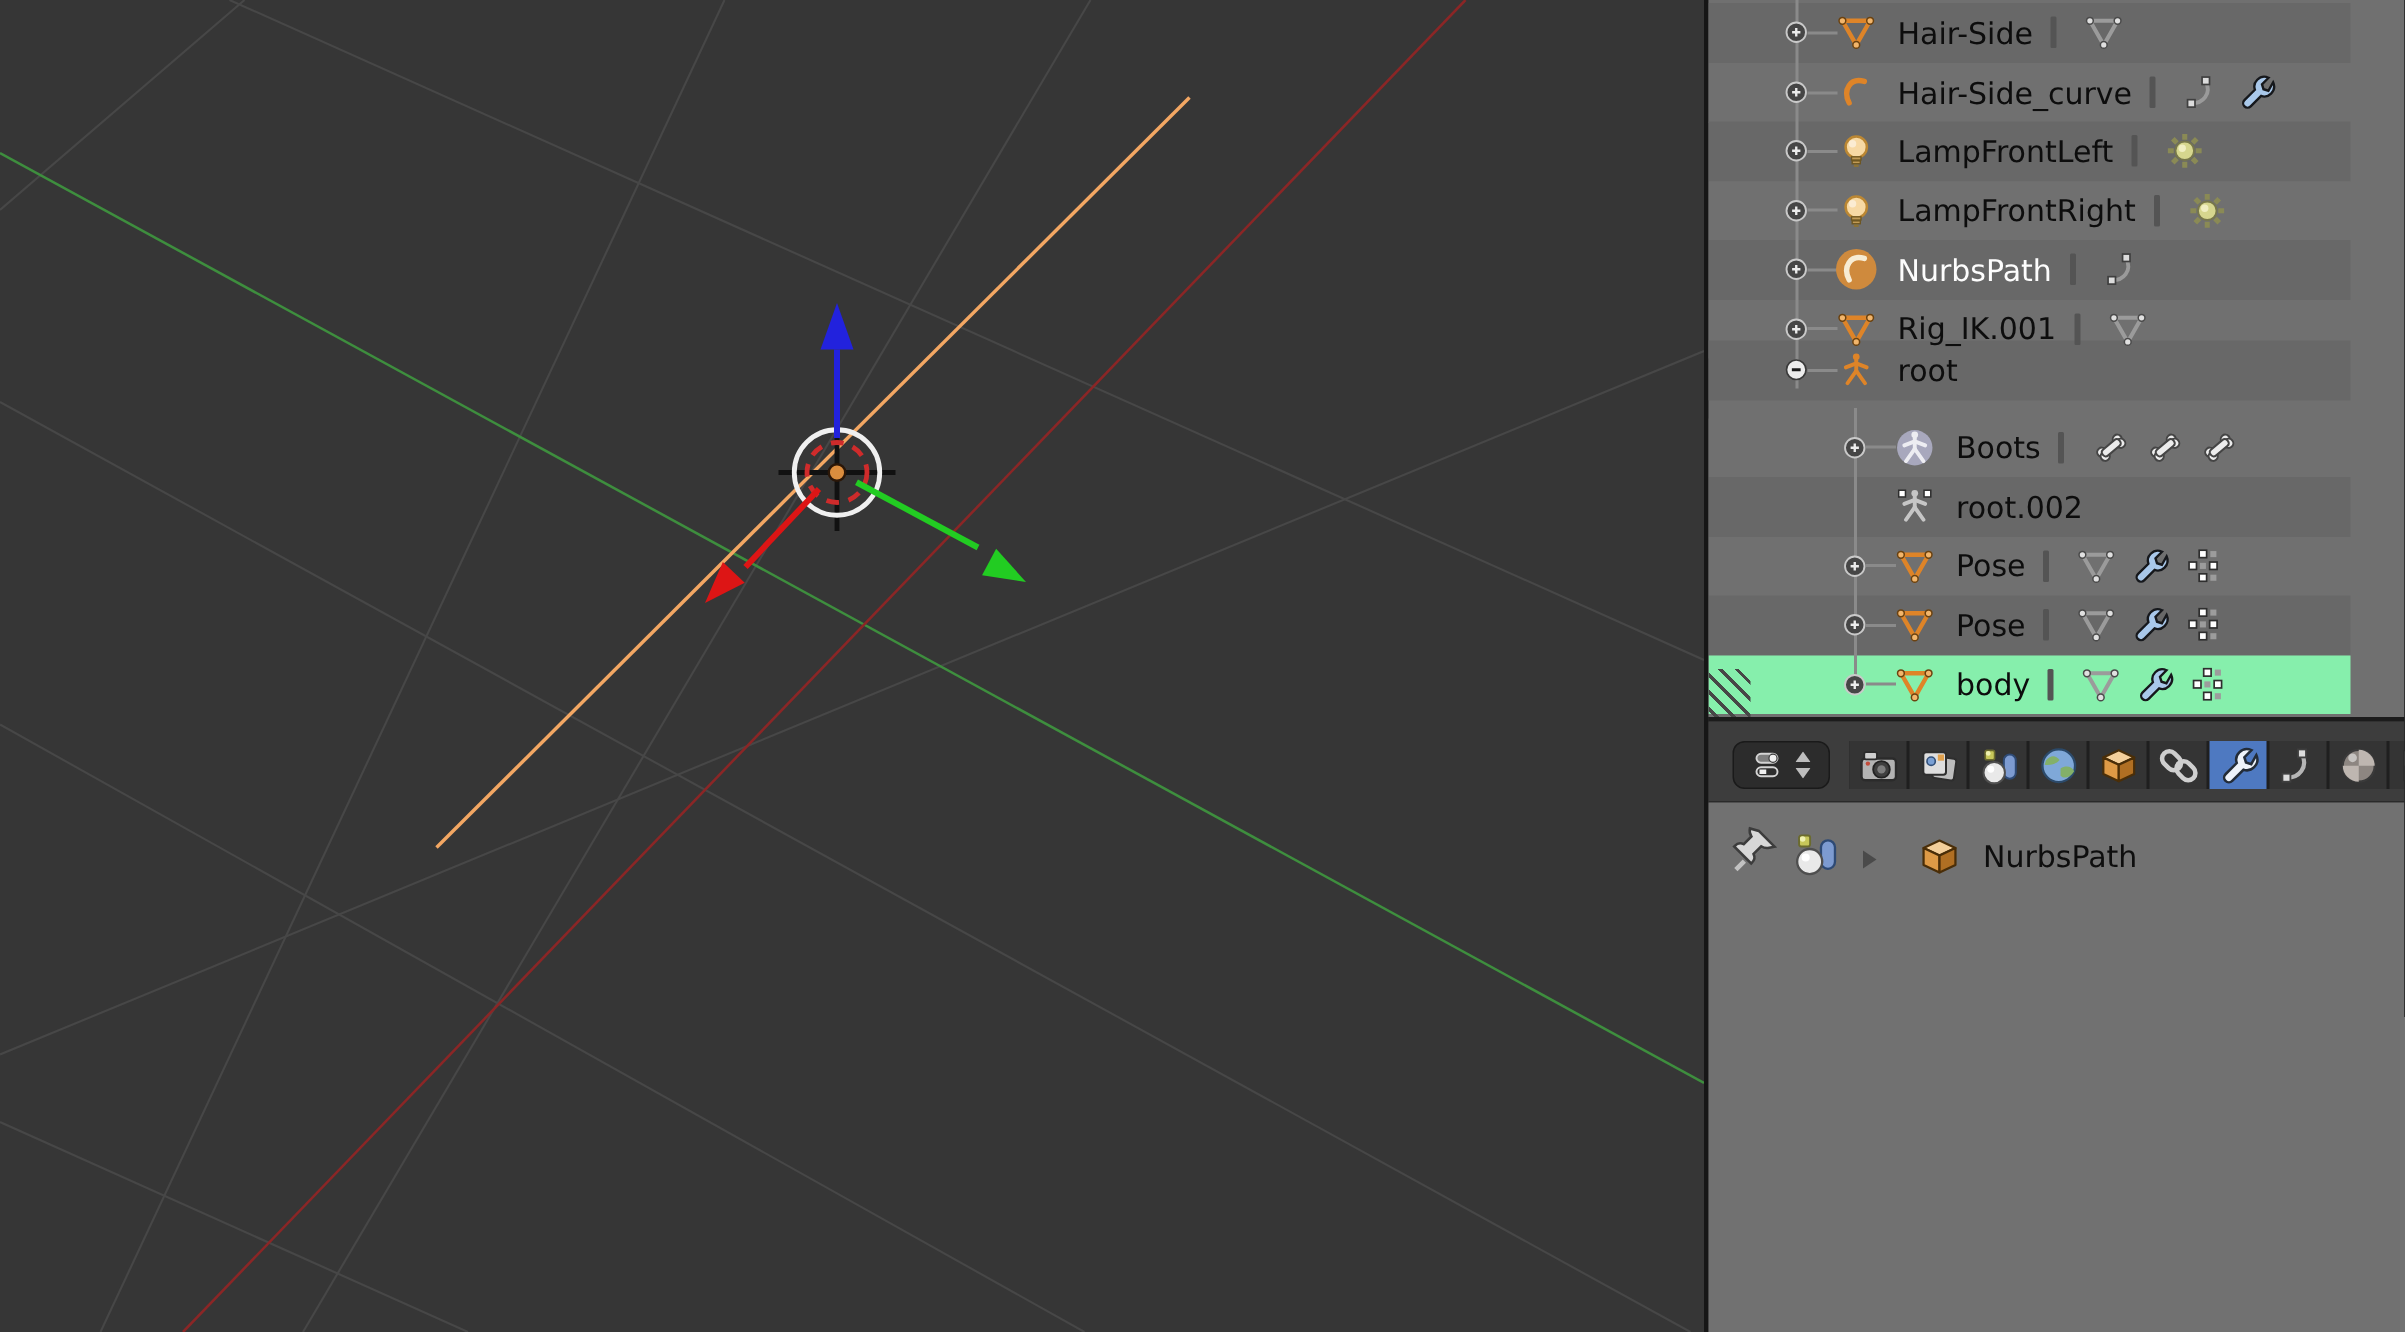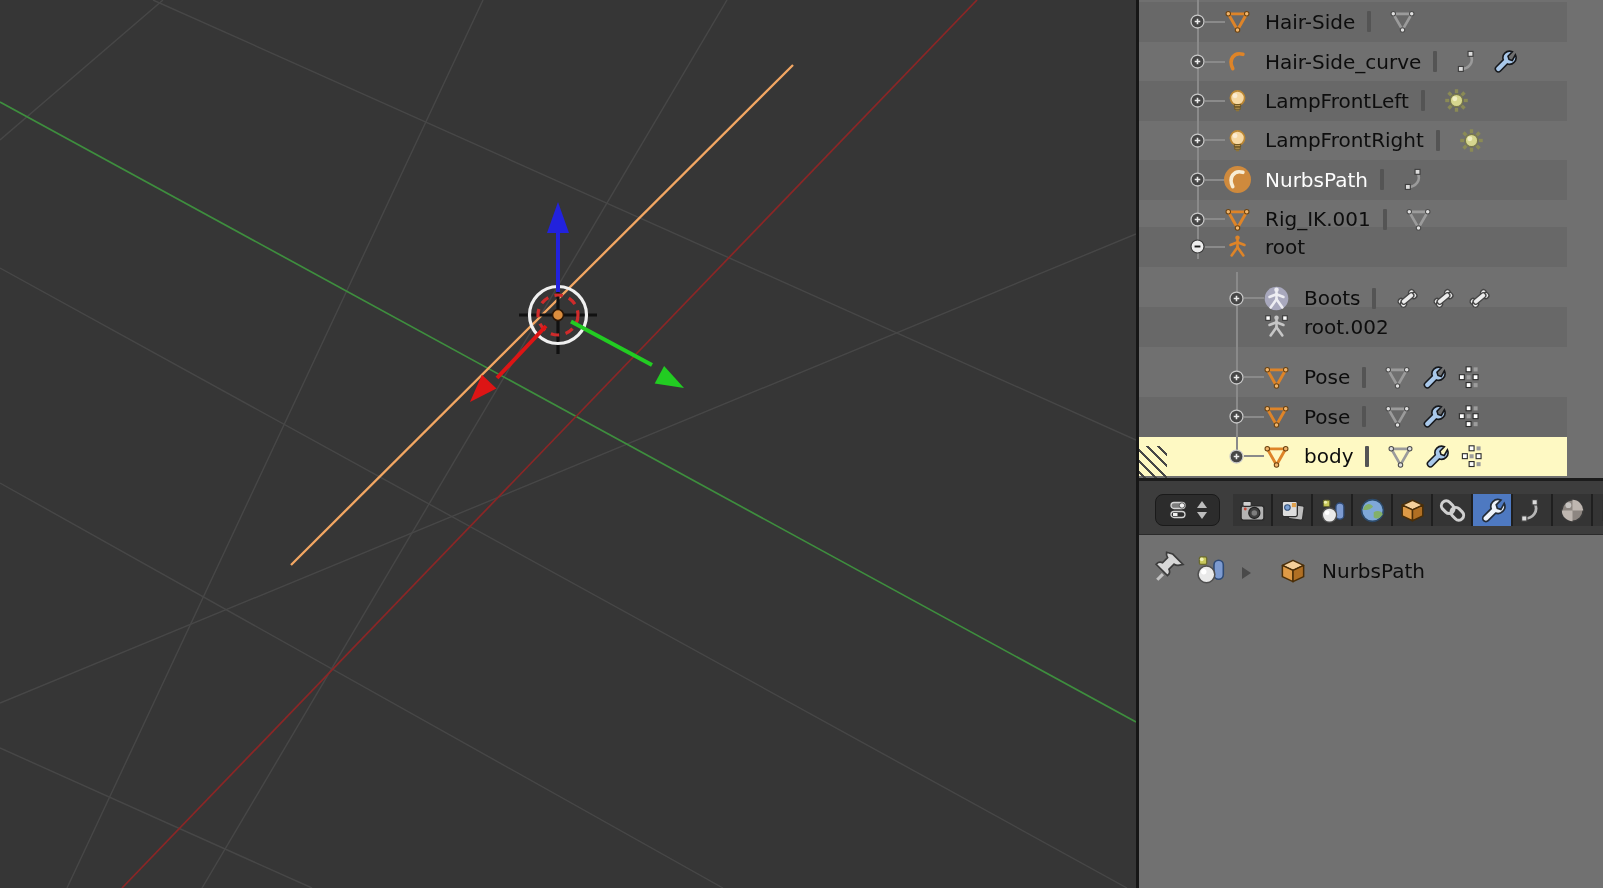--- a/index.html
+++ b/index.html
@@ -8,21 +8,21 @@
   
   #viewport{position:absolute;left:0;top:0;width:1136px;height:888px;background:#363636;}
   #divider{position:absolute;left:1136px;top:0;width:3px;height:888px;background:#161616;}
   
   #rightcol{position:absolute;left:1139px;top:0;width:464px;height:888px;}
   #outliner{position:absolute;left:0;top:0;width:464px;height:478px;background:#707070;overflow:hidden;}
   #outliner-border{position:absolute;left:0;top:478px;width:464px;height:3px;background:#1c1c1c;}
   .orow{position:absolute;left:0;width:428px;height:39.5px;display:flex;align-items:center;}
   .orow.even{background:#686868;}
   .orow.odd{background:#707070;}
-  .orow.hl{background:#fef9c3;}
+  .orow.hl{background:#86efac;}
   .orow > *{position:relative;z-index:2;}
   .oi{width:27px;height:27px;flex:none;display:inline-flex;align-items:center;justify-content:center;}
   .oi svg{width:100%;height:100%;display:block;}
   .expander{width:19px;height:19px;flex:none;display:inline-flex;}
   .expander svg{width:100%;height:100%;}
   .act-bg{background:#cf8a3d;border-radius:50%;}
   .olabel{font-size:20px;color:#0d0d0d;margin-left:14px;white-space:nowrap;}
   .olabel.active{color:#fdfdfd;}
   .osep{width:4px;height:21px;background:#545454;margin-left:12px;border-radius:1px;flex:none;}
   .stub{position:absolute;top:18.6px;height:2px;width:20px;background:#8a8a8a;z-index:1 !important;}
@@ -354,21 +354,21 @@
                 <g transform="rotate(-40 12 12)" fill="#ececec" stroke="#454545" stroke-width="1.2">
                   <circle cx="6" cy="10.4" r="2.7"></circle>
                   <circle cx="6" cy="13.6" r="2.7"></circle>
                   <circle cx="18" cy="10.4" r="2.7"></circle>
                   <circle cx="18" cy="13.6" r="2.7"></circle>
                   <rect x="5.5" y="9.7" width="13" height="4.6" rx="2"></rect>
                 </g>
               </svg>
             </span>
           </div>
-          <div class="orow even" style="top: 307px;">
+          <div class="orow even" style="top: 318px;">
             <span class="oi" style="margin-left:124px">
               <svg viewBox="0 0 24 24">
                 <g stroke="#c6c6c6" stroke-width="2.3" stroke-linecap="round" fill="none">
                   <path d="M12 6.3 V12.6"></path>
                   <path d="M12 8.2 L5.8 10.6"></path>
                   <path d="M12 8.2 L18.2 10.6"></path>
                   <path d="M12 12.6 L6.8 20"></path>
                   <path d="M12 12.6 L17.2 20"></path>
                 </g>
                 <circle cx="12" cy="4.3" r="2" fill="#c6c6c6"></circle>

